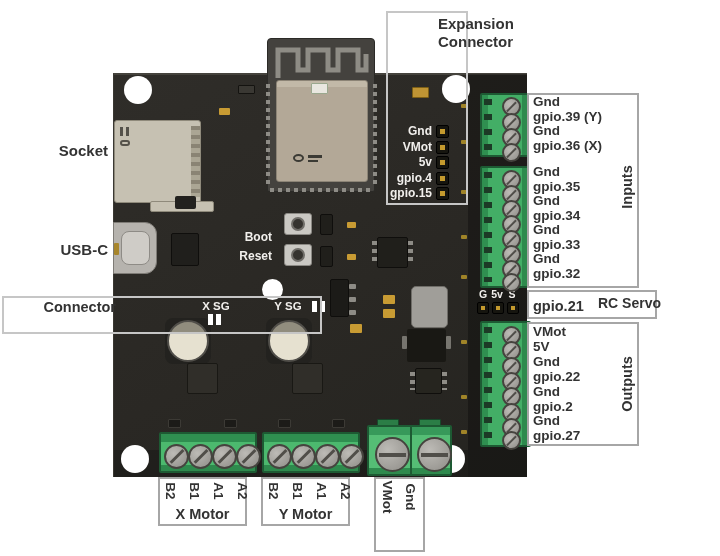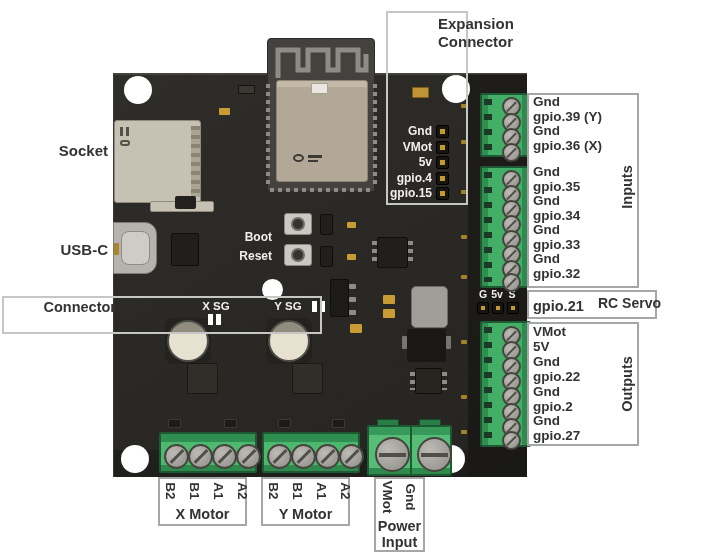--- a/index.html
+++ b/index.html
@@ -265,23 +265,19 @@
   <div class="abs annot-box filled" style="left:261px;top:477px;width:89px;height:49px;"></div>
   <div class="abs vlabel rot-cw" style="left:254px;top:484px;width:40px;height:14px;font-size:13.5px;">B2</div>
   <div class="abs vlabel rot-cw" style="left:278px;top:484px;width:40px;height:14px;font-size:13.5px;">B1</div>
   <div class="abs vlabel rot-cw" style="left:302px;top:484px;width:40px;height:14px;font-size:13.5px;">A1</div>
   <div class="abs vlabel rot-cw" style="left:326px;top:484px;width:40px;height:14px;font-size:13.5px;">A2</div>
   <div class="abs atext" style="left:261px;top:506px;width:89px;text-align:center;font-size:14.5px;">Y Motor</div>
 
   <div class="abs annot-box filled" style="left:374px;top:477px;width:51px;height:75px;"></div>
   <div class="abs vlabel rot-cw" style="left:368px;top:490px;width:40px;height:14px;font-size:13.5px;">VMot</div>
   <div class="abs vlabel rot-cw" style="left:391px;top:490px;width:40px;height:14px;font-size:13.5px;">Gnd</div>
-  <div class="abs atext" style="left:374px;top:518px;width:51px;text-align:center;font-size:14.5px;line-height:16px;">
-    <div>Power</div>
-    <div>Input</div>
-  </div>
 
   <div class="abs atext" style="left:20px;top:142px;width:88px;text-align:right;font-size:15px;line-height:18.5px;">
     <div>Socket</div>
   </div>
   <div class="abs atext" style="left:20px;top:241px;width:88px;text-align:right;font-size:15px;">USB-C</div>
 
 </div>
 
 </body></html>

